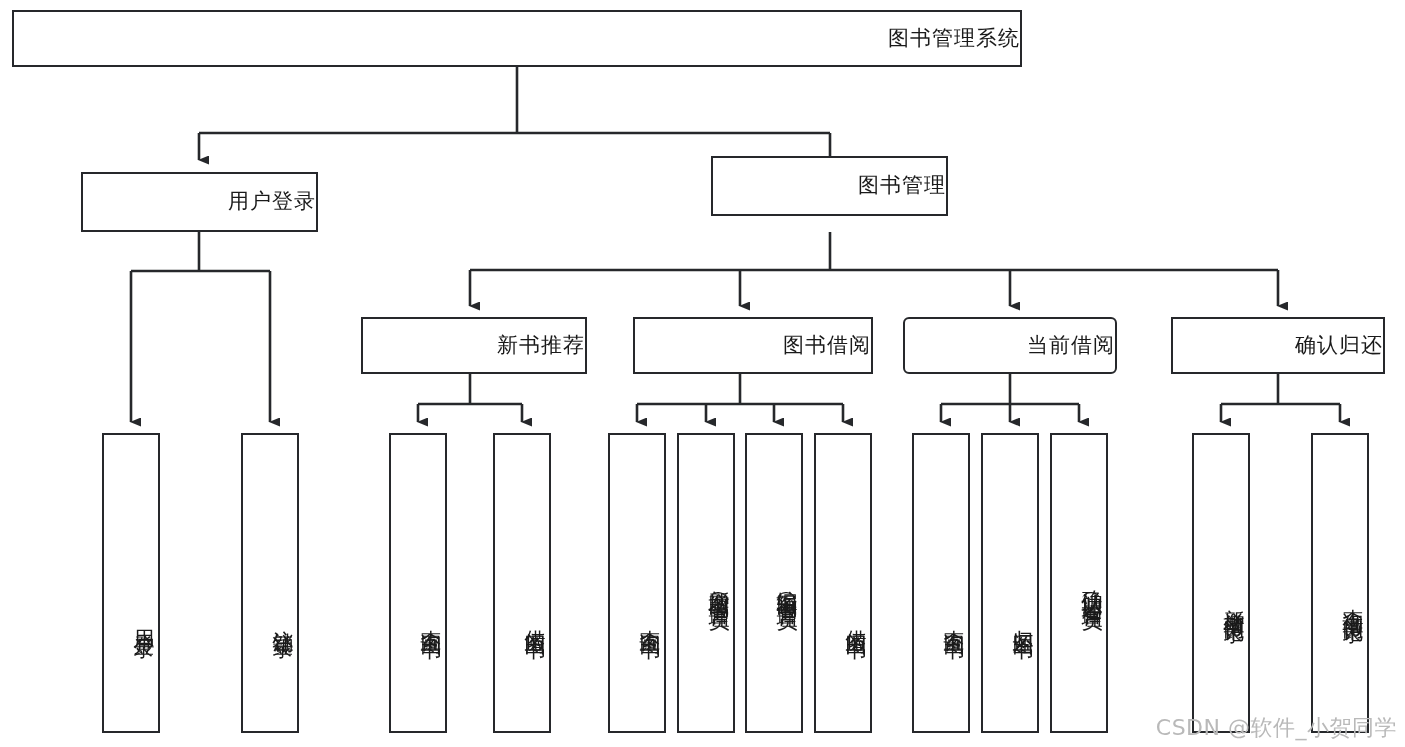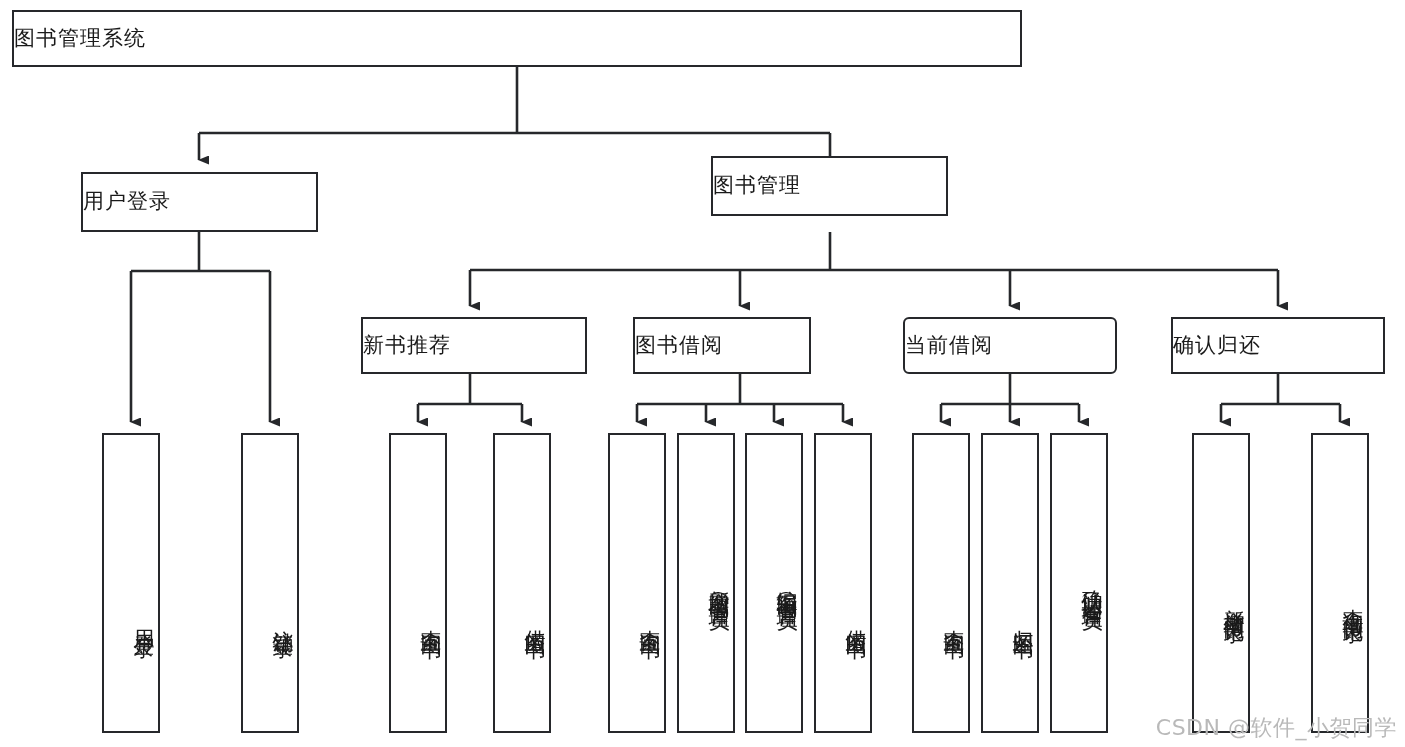--- a/index.html
+++ b/index.html
@@ -26,21 +26,21 @@
     height: 747px;
     pointer-events: none;
   }
   .node {
     position: absolute;
     box-sizing: border-box;
     background: #ffffff;
     border: 2px solid #26282b;
     display: flex;
     align-items: center;
-    justify-content: flex-start;
+    justify-content: flex-end;
     color: #1a1a1a;
   }
   .node.horiz {
     font-size: 21px;
     letter-spacing: 1px;
     line-height: 1.2;
   }
   .node.vert {
     writing-mode: vertical-rl;
     text-orientation: upright;
@@ -133,21 +133,21 @@
   </div>
 
   <div class="node horiz" style="left:711px; top:156px; width:237px; height:60px;">
     <span class="label">图书管理</span>
   </div>
 
   <div class="node horiz" style="left:361px; top:317px; width:226px; height:57px;">
     <span class="label">新书推荐</span>
   </div>
 
-  <div class="node horiz" style="left:633px; top:317px; width:178px; height:57px;">
+  <div class="node horiz" style="left:633px; top:317px; width:240px; height:57px;">
     <span class="label">图书借阅</span>
   </div>
 
   <div class="node horiz" style="left:903px; top:317px; width:214px; height:57px;border-radius:6px;">
     <span class="label">当前借阅</span>
   </div>
 
   <div class="node horiz" style="left:1171px; top:317px; width:214px; height:57px;">
     <span class="label">确认归还</span>
   </div>

